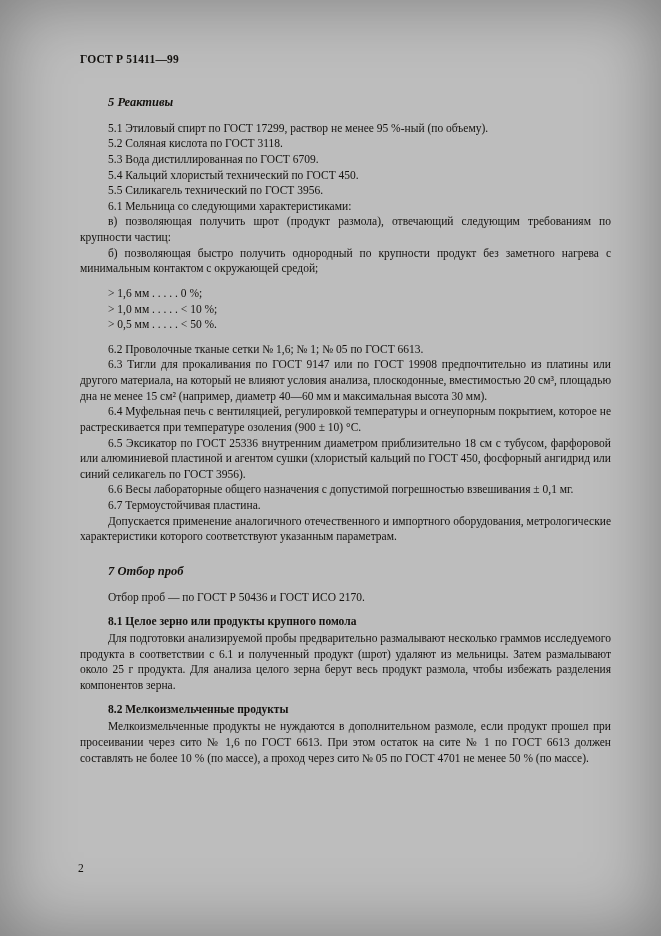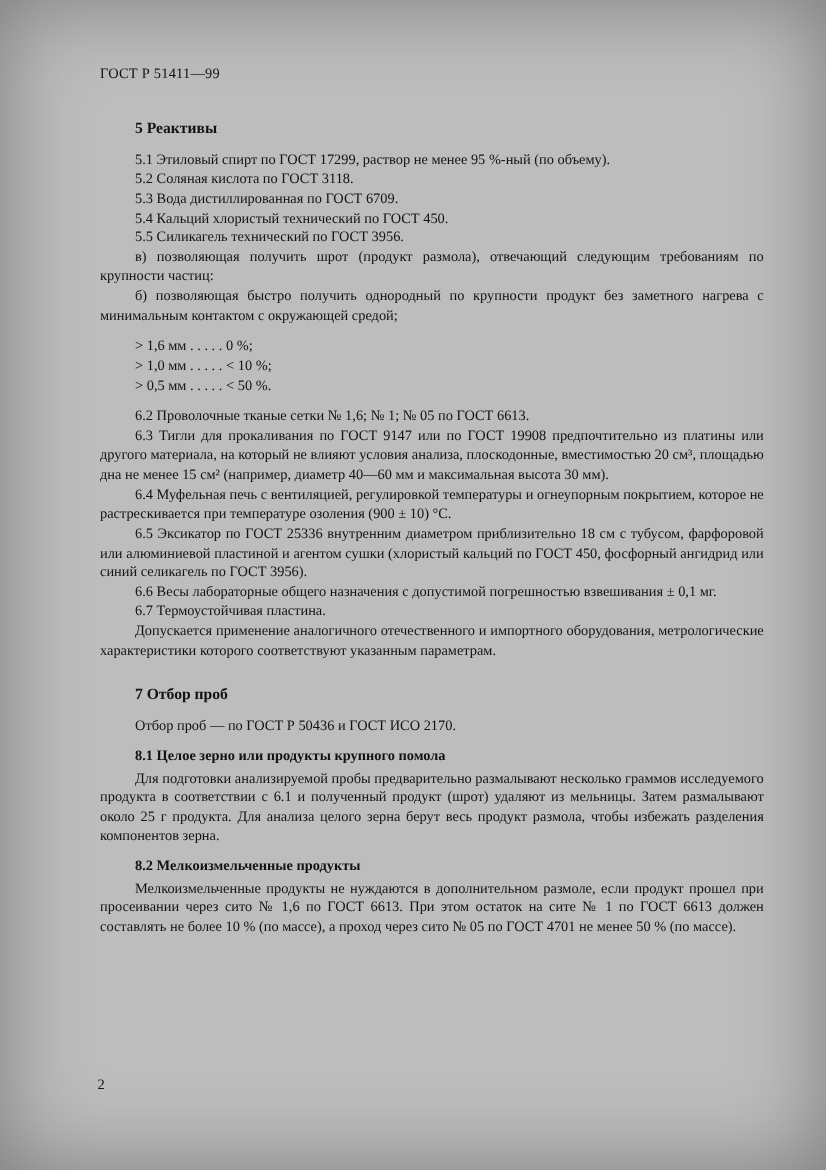--- a/index.html
+++ b/index.html
@@ -16,29 +16,30 @@
     overflow:hidden;
   }
   .doc {
     position:absolute;
     top:52px; left:80px; right:50px;
     color:#14120f;
     font-size:11.5px;
     line-height:1.36;
   }
   .gost-header {
-    font-weight:normal;
+    font-weight:bold;
     font-size:11.5px;
     margin:0 0 26px 0;
     letter-spacing:0.2px;
   }
   .section-title {
     font-size:12.5px;
     font-weight:bold;
     margin:18px 0 10px 28px;
+    font-style:italic;
   }
   .section-title.first { margin-top:0; }
   p.body {
     margin:0;
     text-indent:28px;
     text-align:justify;
   }
   .sieve-block { margin:9px 0 9px 28px; }
   .sieve-line { margin:0; white-space:pre; }
   .sub-title {
@@ -62,20 +63,21 @@
 
     <div class="gost-header">ГОСТ Р 51411—99</div>
 
     <div class="section-title first">5 Реактивы</div>
     <p class="body">5.1 Этиловый спирт по ГОСТ 17299, раствор не менее 95 %-ный (по объему).</p>
     <p class="body">5.2 Соляная кислота по ГОСТ 3118.</p>
     <p class="body">5.3 Вода дистиллированная по ГОСТ 6709.</p>
     <p class="body">5.4 Кальций хлористый технический по ГОСТ 450.</p>
     <p class="body">5.5 Силикагель технический по ГОСТ 3956.</p>
 
+    <p class="body">6.1 Мельница со следующими характеристиками:</p>
     <p class="body">в) позволяющая получить шрот (продукт размола), отвечающий следующим требованиям по крупности частиц:</p>
     <p class="body">б) позволяющая быстро получить однородный по крупности продукт без заметного нагрева с минимальным контактом с окружающей средой;</p>
 
     <div class="sieve-block">
       <p class="sieve-line">&gt; 1,6 мм . . . . . 0 %;</p>
       <p class="sieve-line">&gt; 1,0 мм . . . . . &lt; 10 %;</p>
       <p class="sieve-line">&gt; 0,5 мм . . . . . &lt; 50 %.</p>
     </div>
 
     <p class="body">6.2 Проволочные тканые сетки № 1,6; № 1; № 05 по ГОСТ 6613.</p>

